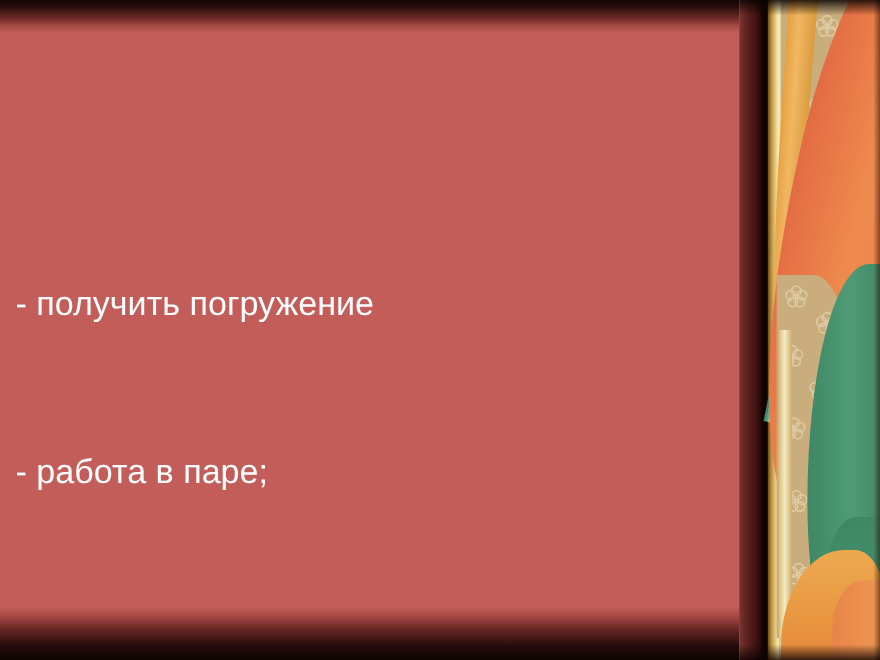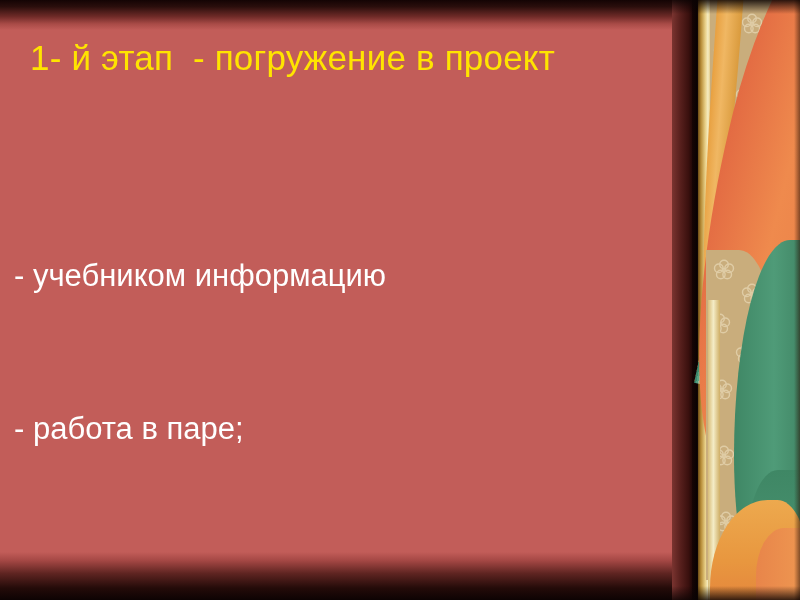--- a/index.html
+++ b/index.html
@@ -168,24 +168,23 @@
     background:linear-gradient(to top,rgba(10,3,3,.8),rgba(10,3,3,0));
   }
 </style>
 </head>
 <body>
 
 <div id="slide">
 
   <div class="bg-base"></div>
 
-  <div class="title">1- й этап  - погружение в проект</div>
 
   <div class="body-list">
-    <span class="line">- учебником информацию</span>
+    <span class="line">- получить погружение</span>
     <span class="line">- работа в паре;</span>
     
   </div>
 
   <div class="shadow-top"></div>
   <div class="shadow-bottom"></div>
 
   <div class="border-panel">
 
     <div class="bd-maroon"></div>

